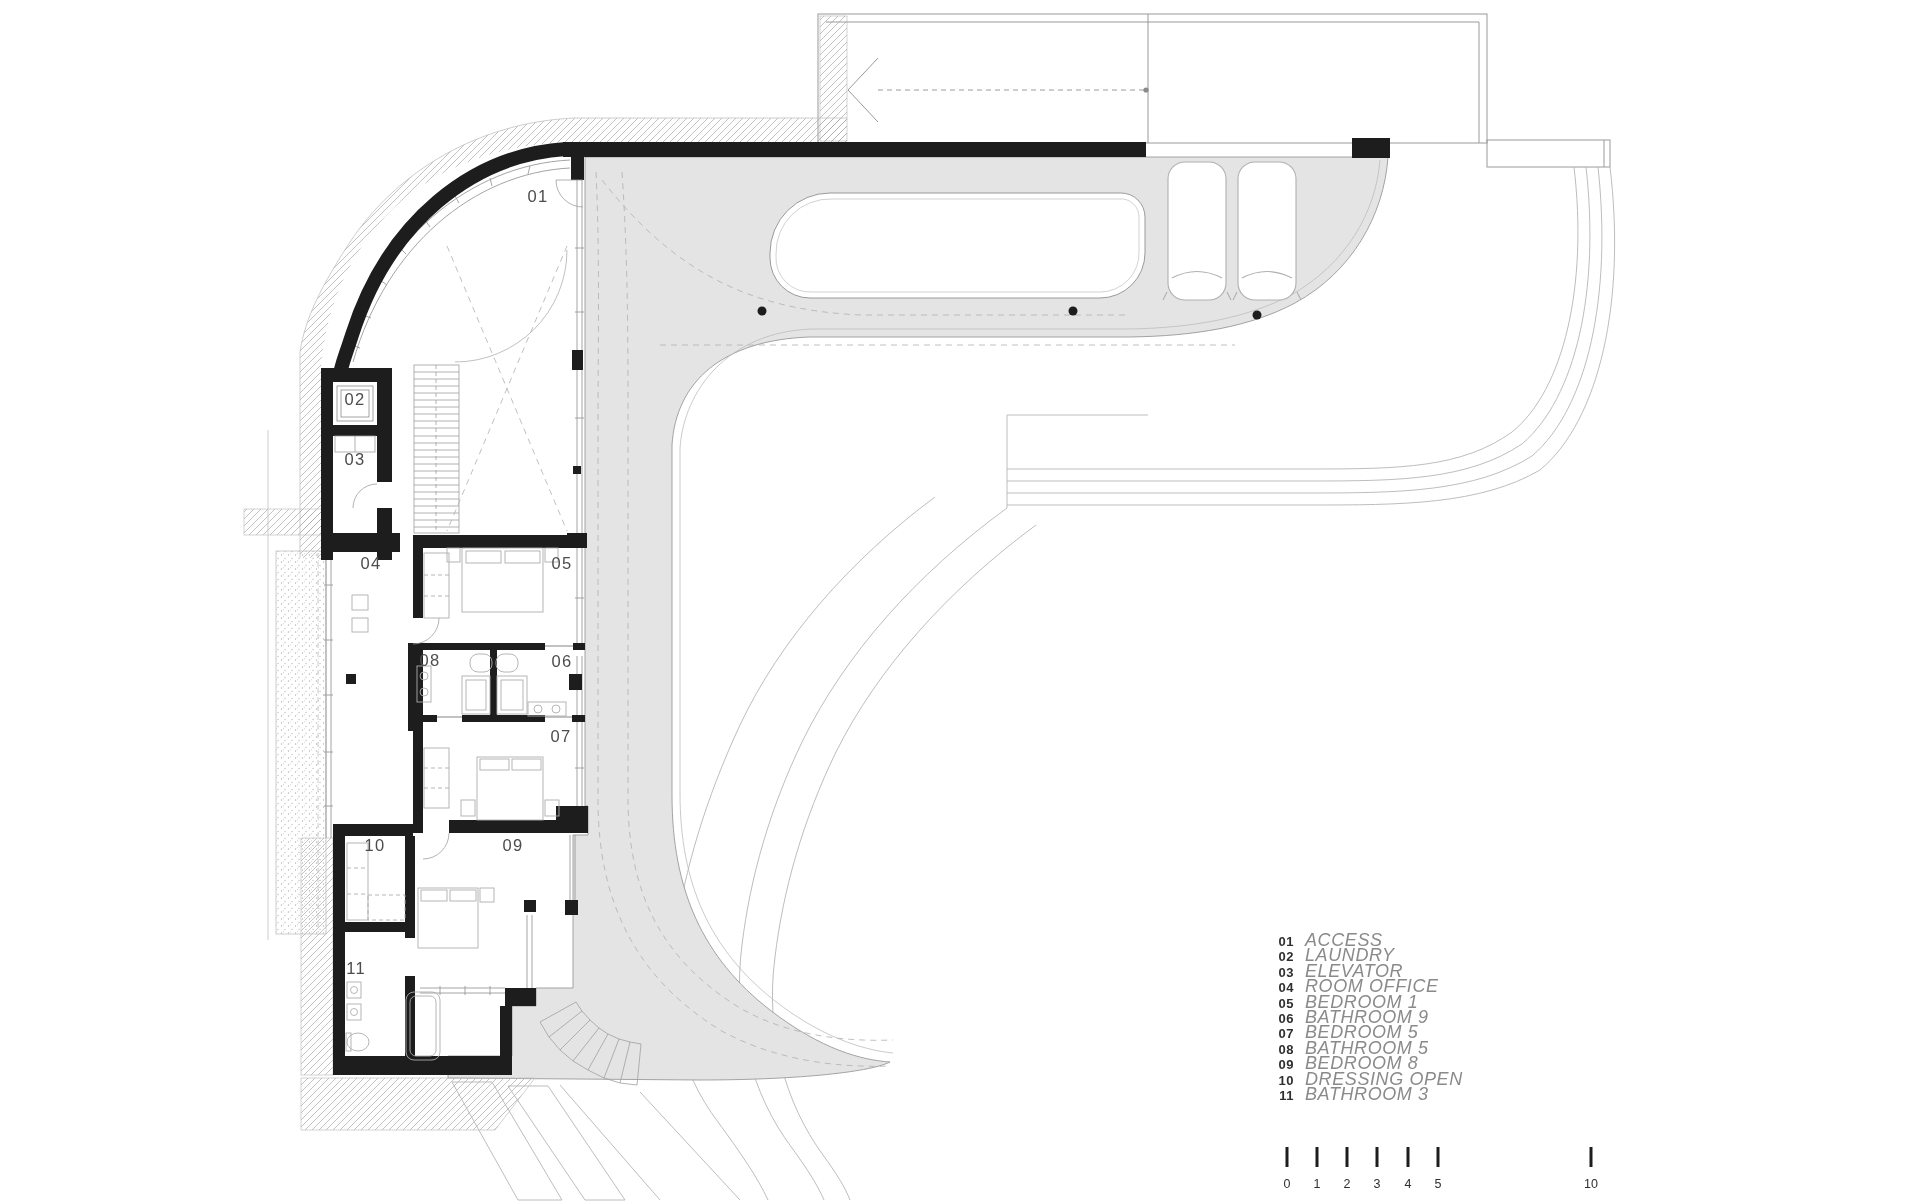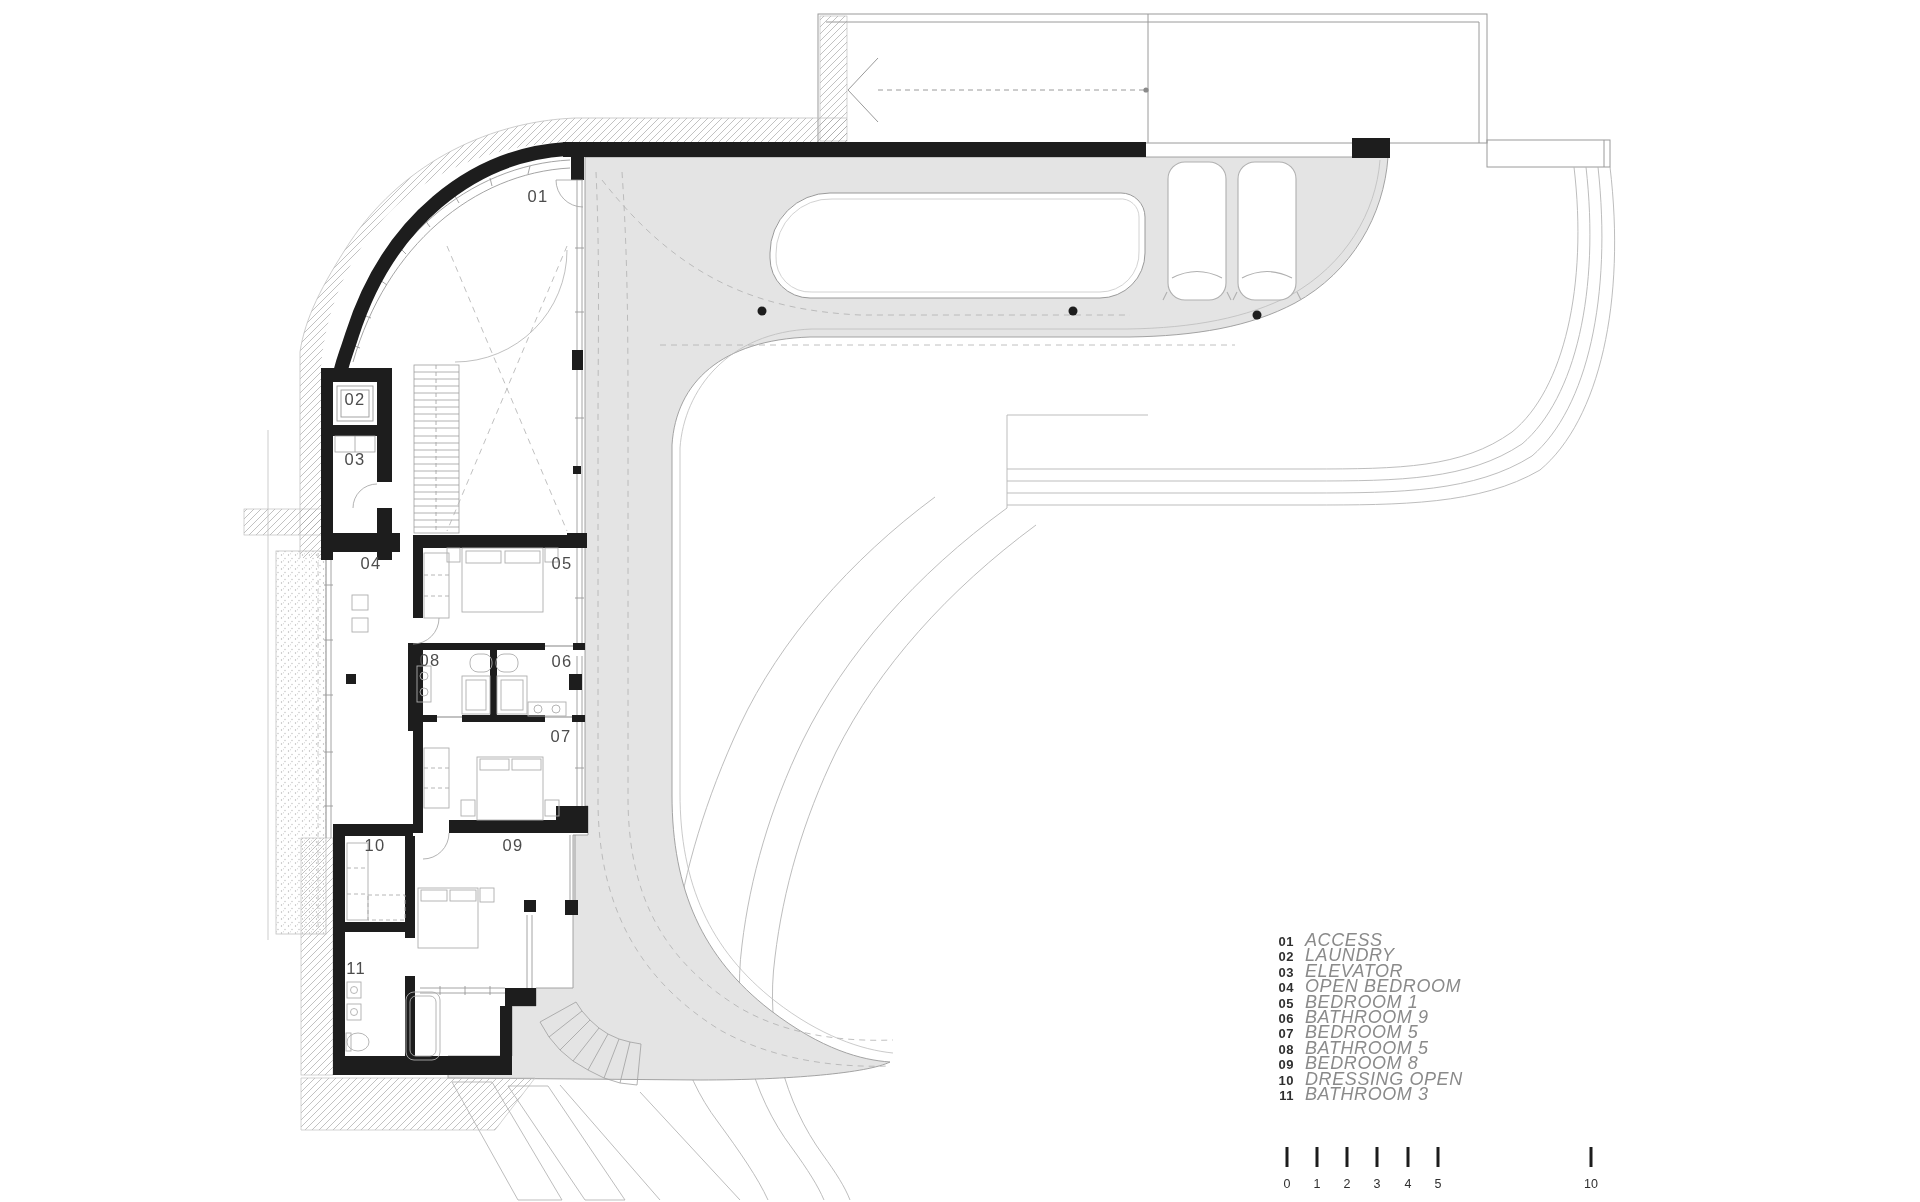--- a/index.html
+++ b/index.html
@@ -339,21 +339,21 @@
   <div class="legend-row">
         <span class="legend-num">02</span>
         <span class="legend-name">LAUNDRY</span>
       </div>
   <div class="legend-row">
         <span class="legend-num">03</span>
         <span class="legend-name">ELEVATOR</span>
       </div>
   <div class="legend-row">
         <span class="legend-num">04</span>
-        <span class="legend-name">OPEN BEDROOM</span>
+        <span class="legend-name">ROOM OFFICE</span>
       </div>
   <div class="legend-row">
         <span class="legend-num">05</span>
         <span class="legend-name">BEDROOM 1</span>
       </div>
   <div class="legend-row">
         <span class="legend-num">06</span>
         <span class="legend-name">BATHROOM 9</span>
       </div>
   <div class="legend-row">

